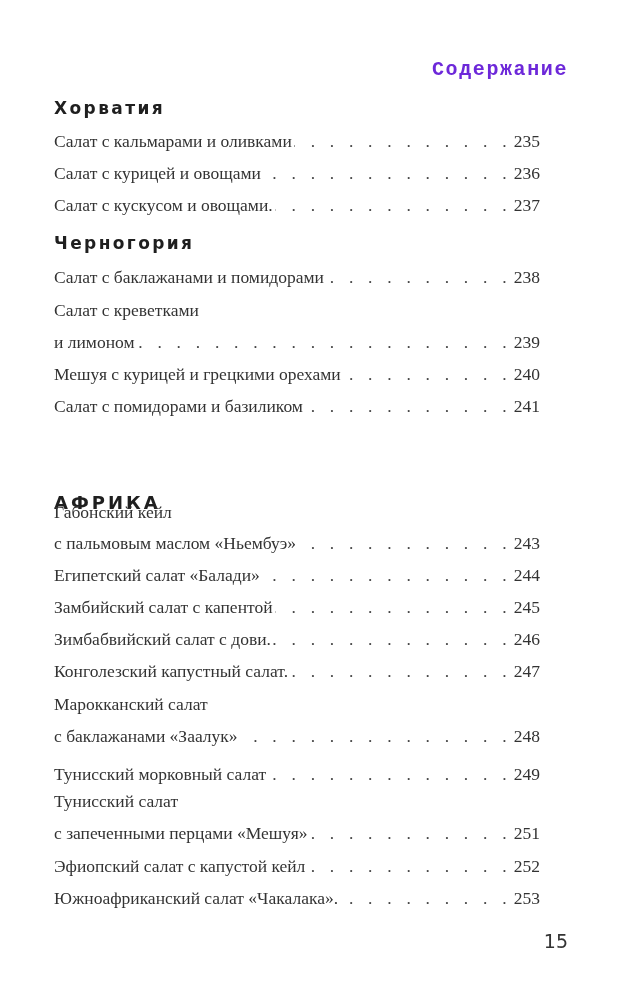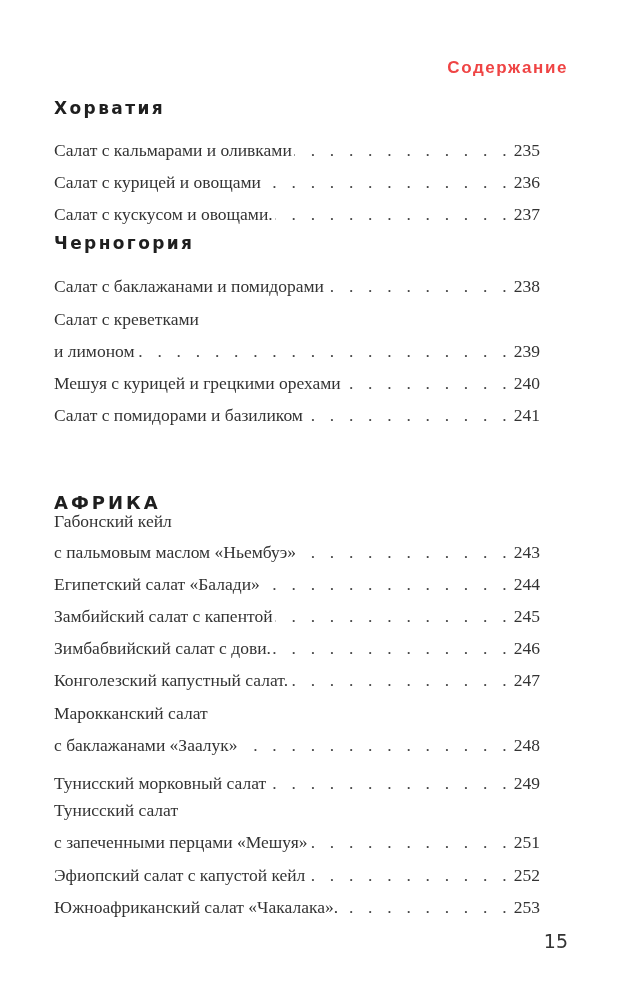--- a/index.html
+++ b/index.html
@@ -1,31 +1,31 @@
 <!DOCTYPE html>
 <html><head>
   <meta charset="utf-8">
   <style>
     html, body { margin: 0; padding: 0; background: #ffffff; }
     body { width: 644px; height: 1000px; position: relative; overflow: hidden; color: #2a2a2a; }
     .header {
       position: absolute; right: 76px; top: 58px;
-      font-family: Liberation Sans, sans-serif; font-weight: bold; font-size: 17px;
-      letter-spacing: 1.6px; color: #ef4444;
+      font-family: Liberation Mono, monospace; font-weight: bold; font-size: 20px;
+      letter-spacing: 1.6px; color: #6d28d9;
     }
     .heading {
       position: absolute; left: 54px;
       font-family: "DejaVu Sans", sans-serif; font-weight: bold; font-size: 17px;
       letter-spacing: 2.4px; color: #1f1f1f;
     }
     .heading.part { font-size: 18px; letter-spacing: 3px; margin-top: 24px; }
     .row {
       position: absolute; left: 54px; width: 486px; height: 24px;
       font-family: "Liberation Serif", serif; font-size: 17.5px; color: #333;
-      display: flex; align-items: baseline; white-space: nowrap; margin-top: 9px;
+      display: flex; align-items: baseline; white-space: nowrap;
     }
     .row .title { flex: 0 0 auto; }
     .row .dots {
       flex: 1 1 auto; overflow: hidden; letter-spacing: 5.2px; margin: 0 2px;
       text-align: right; direction: rtl; color: #444;
     }
     .row .page { flex: 0 0 auto; }
     .pagenum {
       position: absolute; right: 76px; top: 930px;
       font-family: "DejaVu Sans", sans-serif; font-size: 19px; color: #333;

